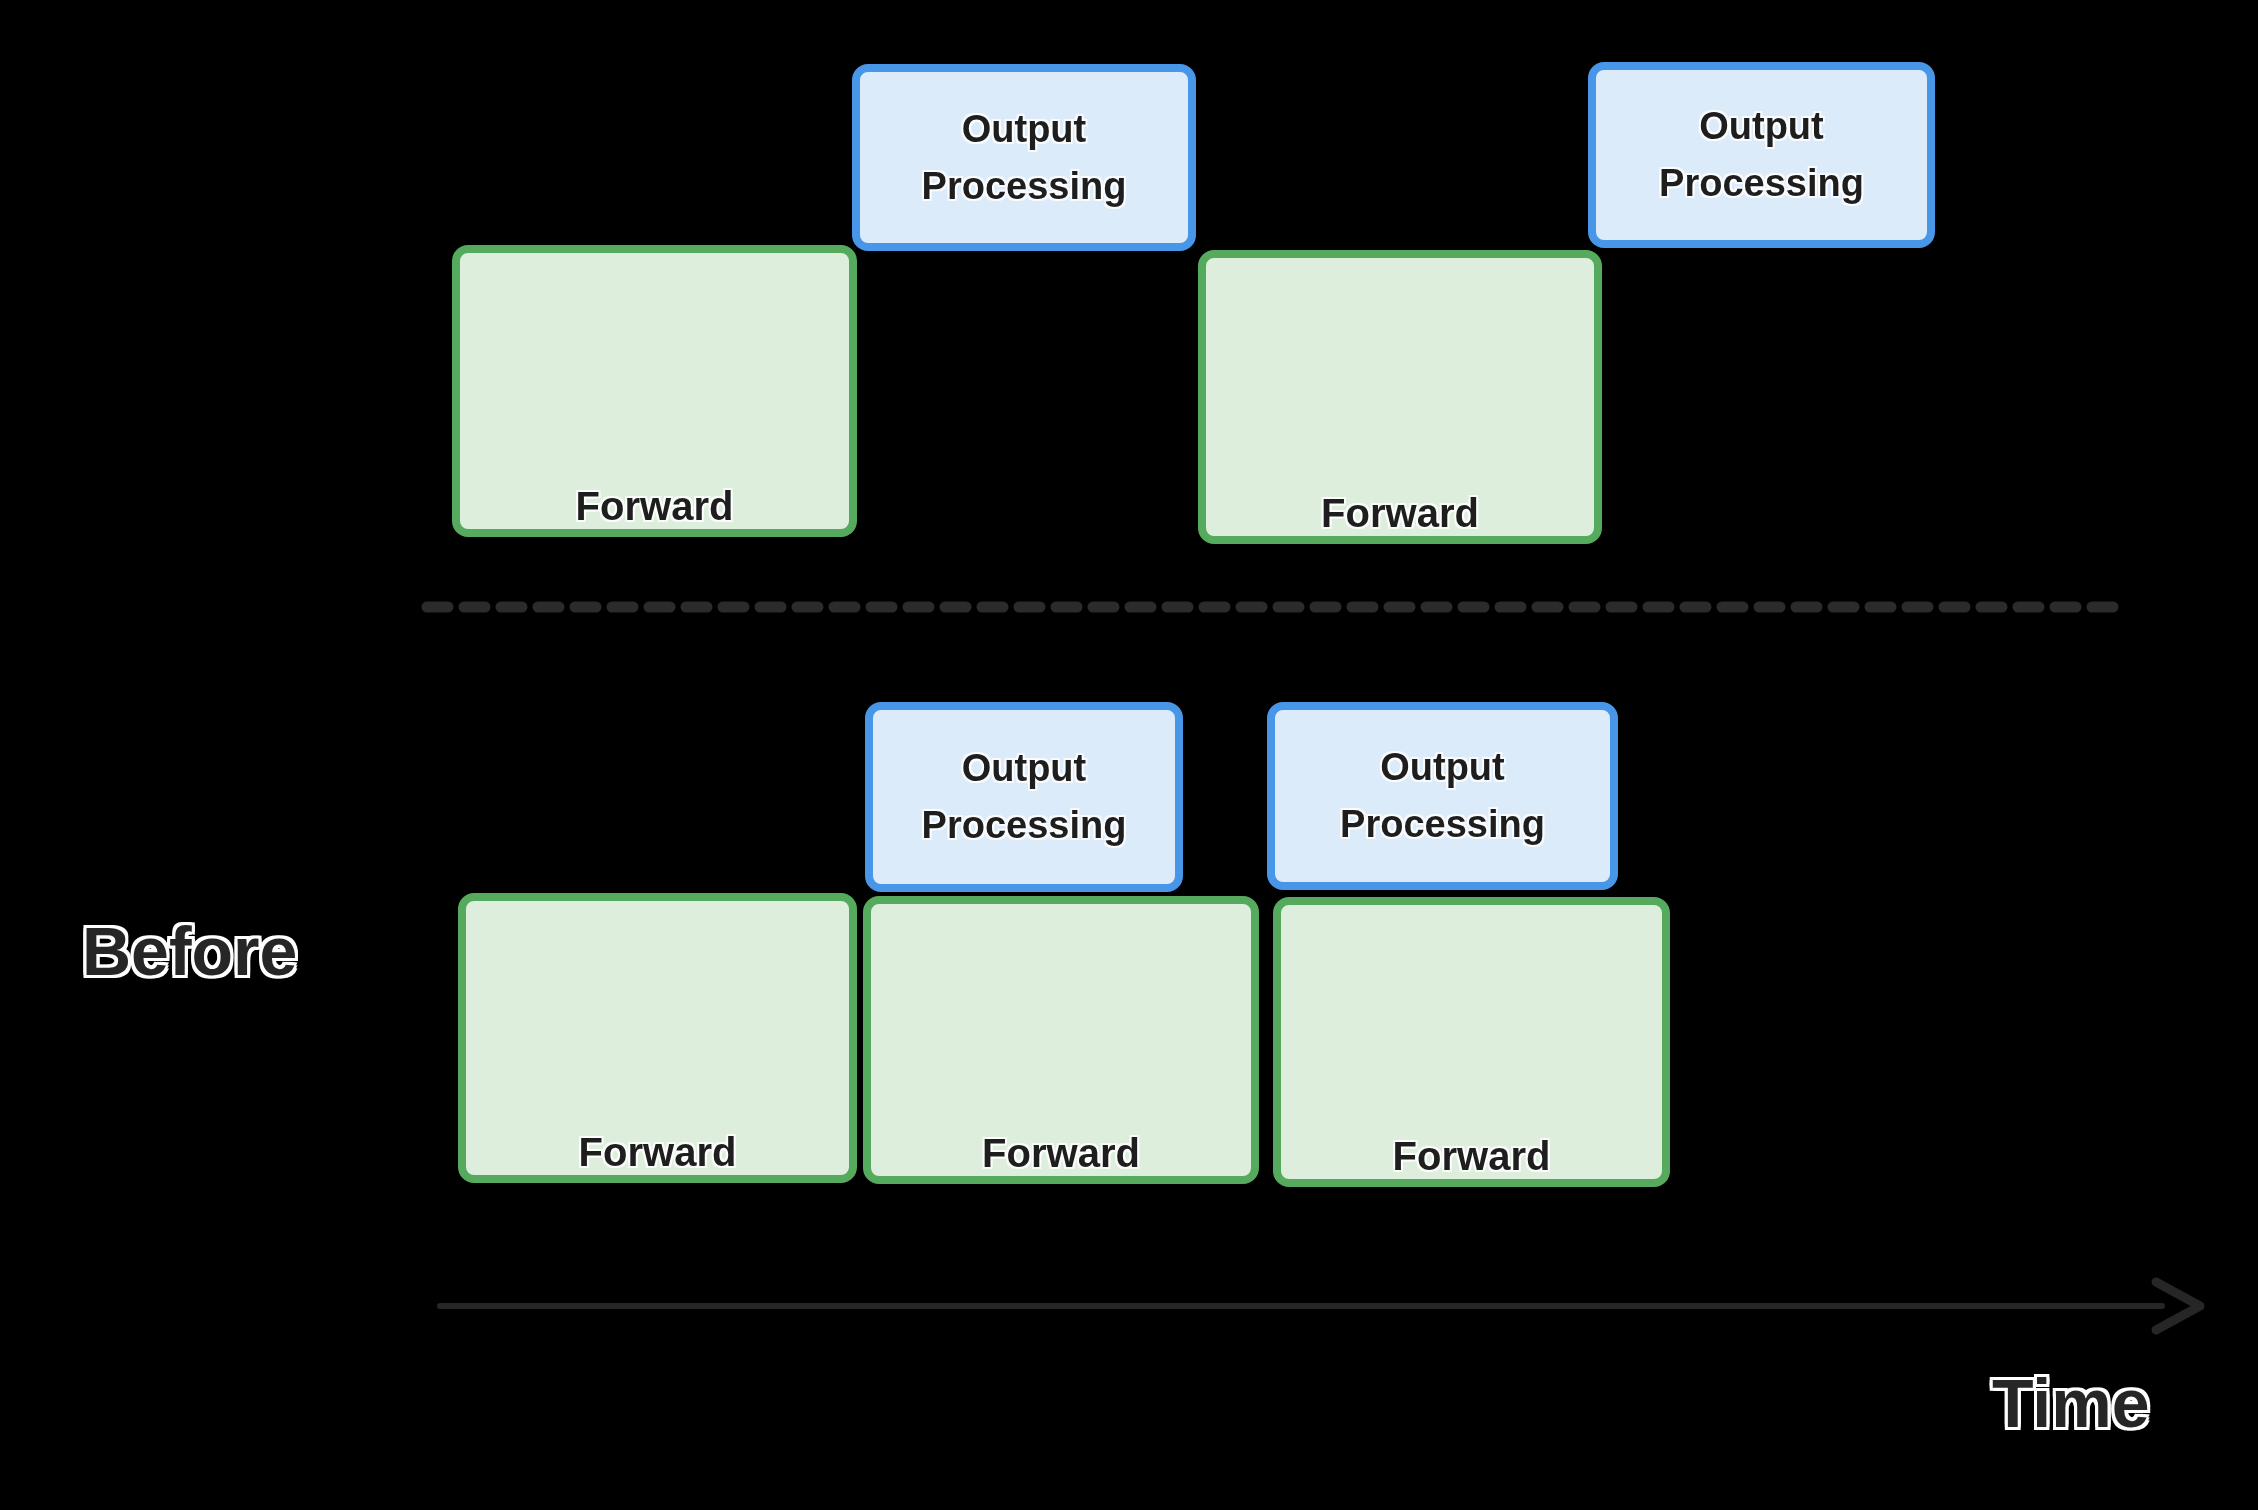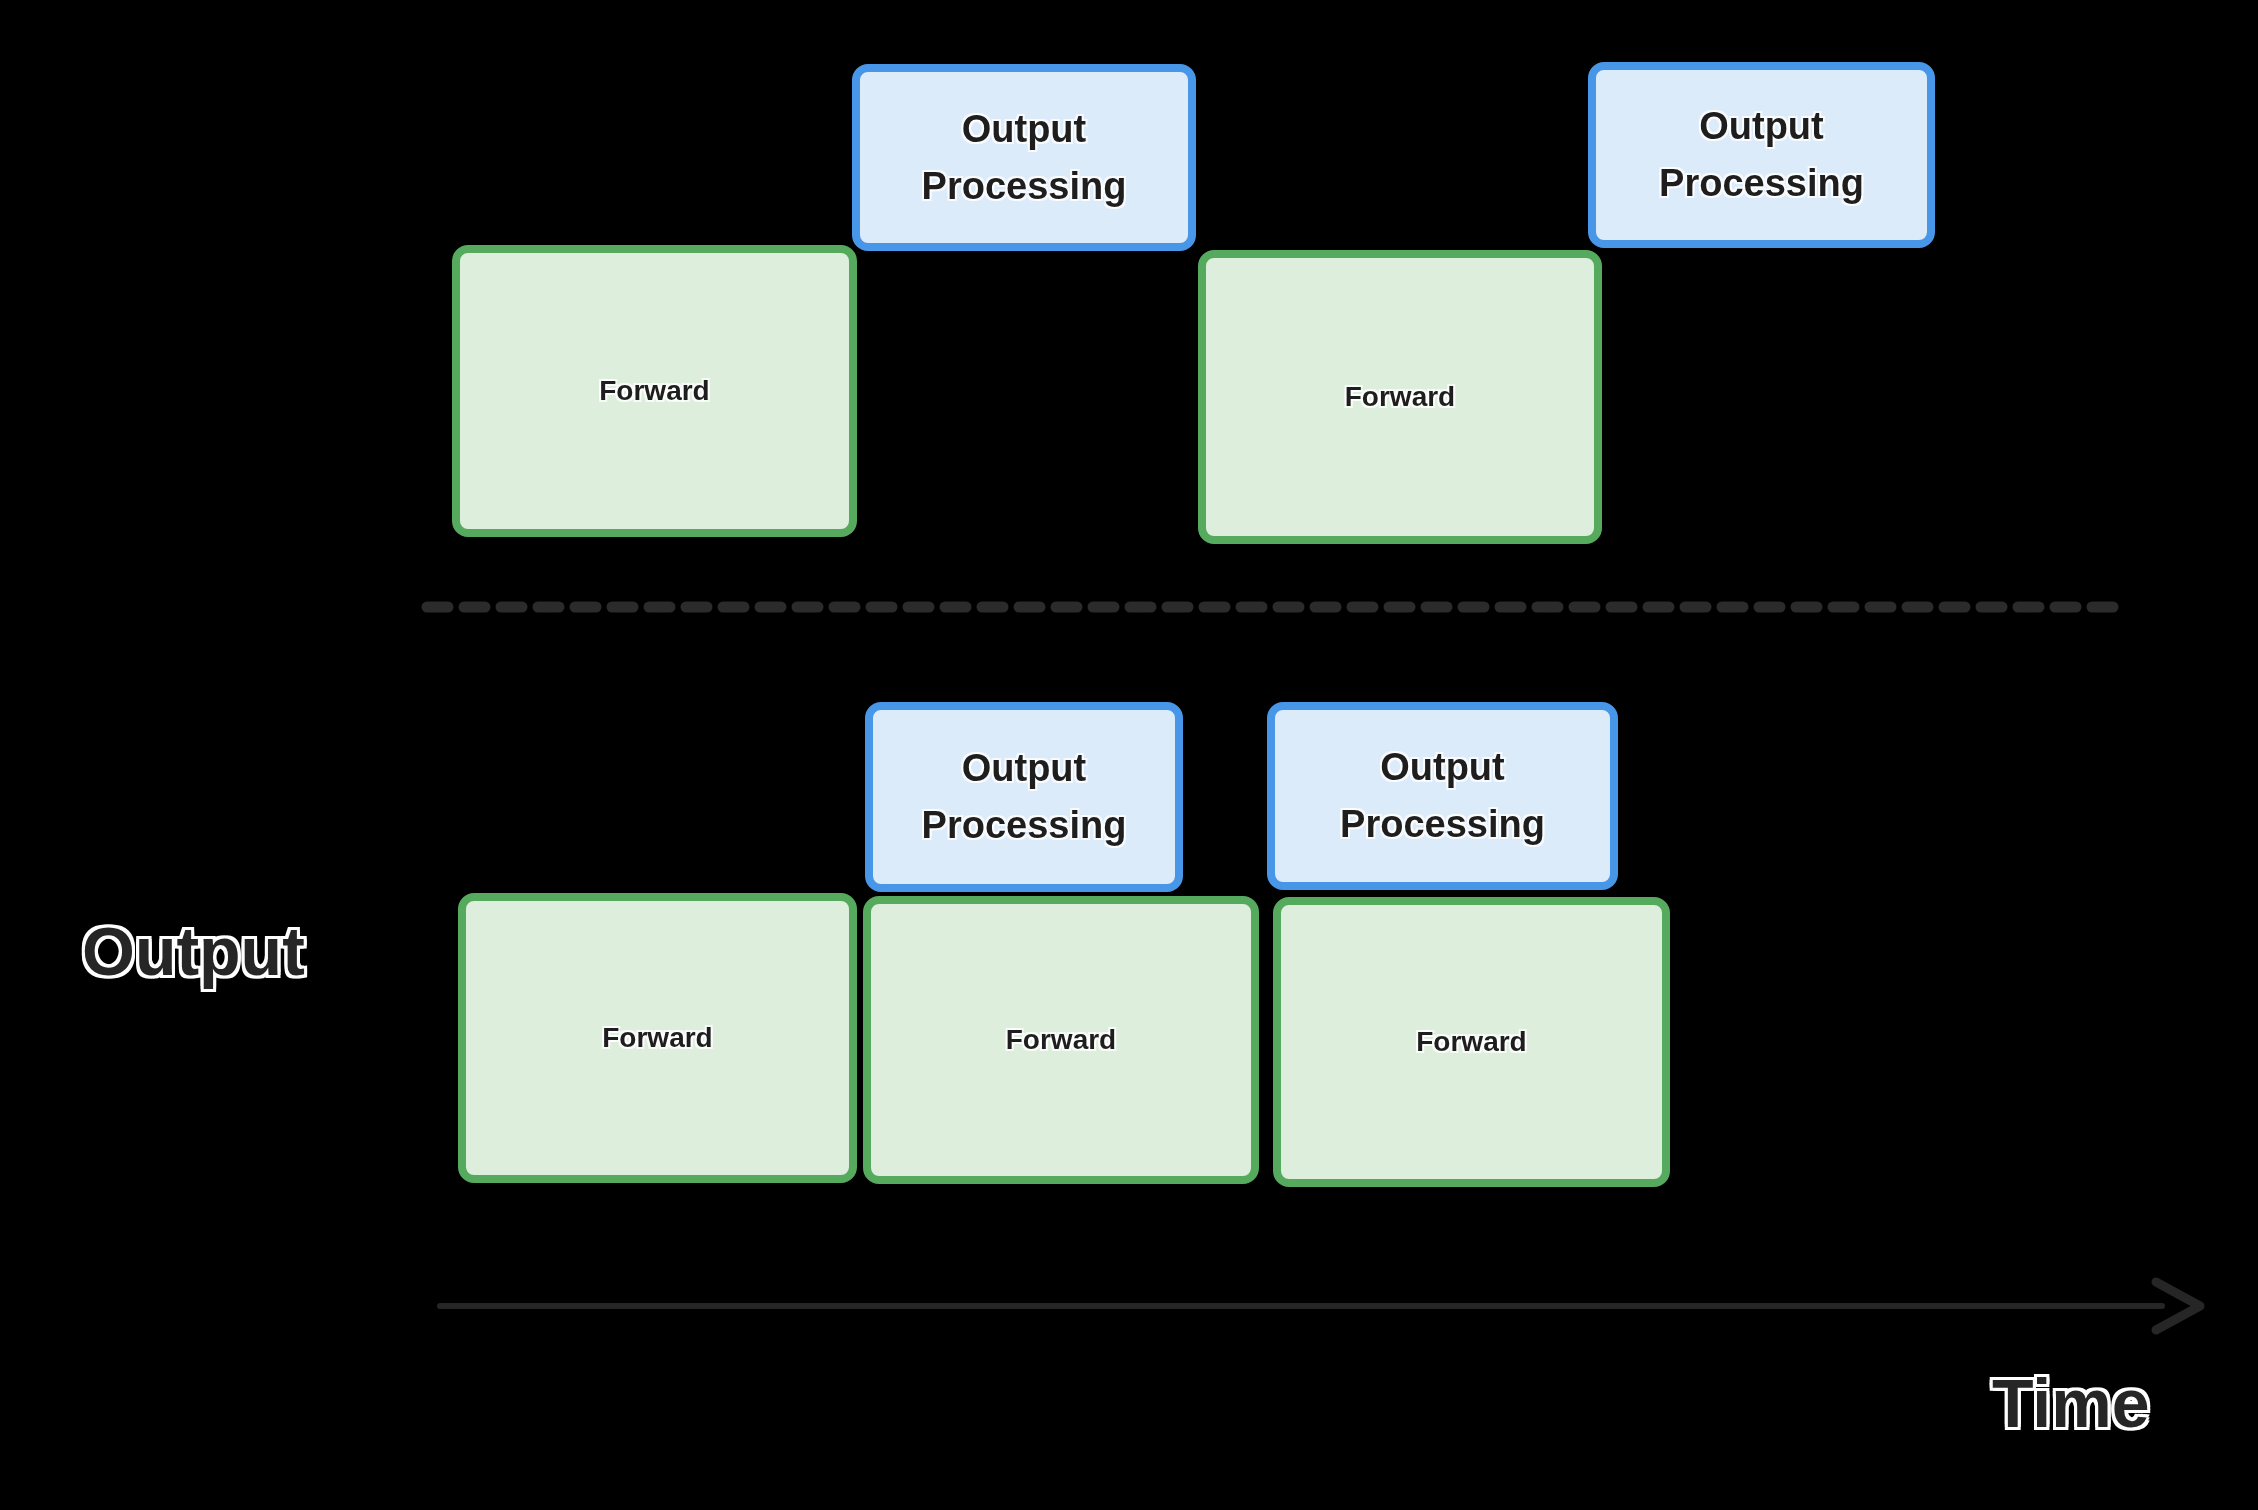--- a/index.html
+++ b/index.html
@@ -27,21 +27,22 @@
     box-sizing:border-box;
     border-radius:16px;
     display:flex;align-items:center;justify-content:center;
     text-align:center;
     font-weight:700;
     color:var(--box-text);
   }
   .forward{
     background:var(--forward-fill);
     border:8px solid var(--forward-border);
-    font-size:28px;
+    font-size:40px;
+    align-items:flex-end;
   }
   .output{
     background:var(--output-fill);
     border:8px solid var(--output-border);
     font-size:38px;
     line-height:1.5;
     padding:0 2px;
   }
   .box-label{
     text-shadow:
@@ -76,21 +77,21 @@
   </div>
 
   <div class="box forward" style="left:1198px;top:250px;width:404px;height:294px;">
     <span class="box-label">Forward</span>
   </div>
 
   <div class="box output" style="left:1588px;top:62px;width:347px;height:186px;">
     <span class="box-label">Output Processing</span>
   </div>
 
-  <div class="row-label" style="left:82px;top:912px;">Output</div>
+  <div class="row-label" style="left:82px;top:912px;">Before</div>
 
   <div class="box output" style="left:865px;top:702px;width:318px;height:190px;">
     <span class="box-label">Output Processing</span>
   </div>
 
   <div class="box output" style="left:1267px;top:702px;width:351px;height:188px;">
     <span class="box-label">Output Processing</span>
   </div>
 
   <div class="box forward" style="left:458px;top:893px;width:399px;height:290px;">

